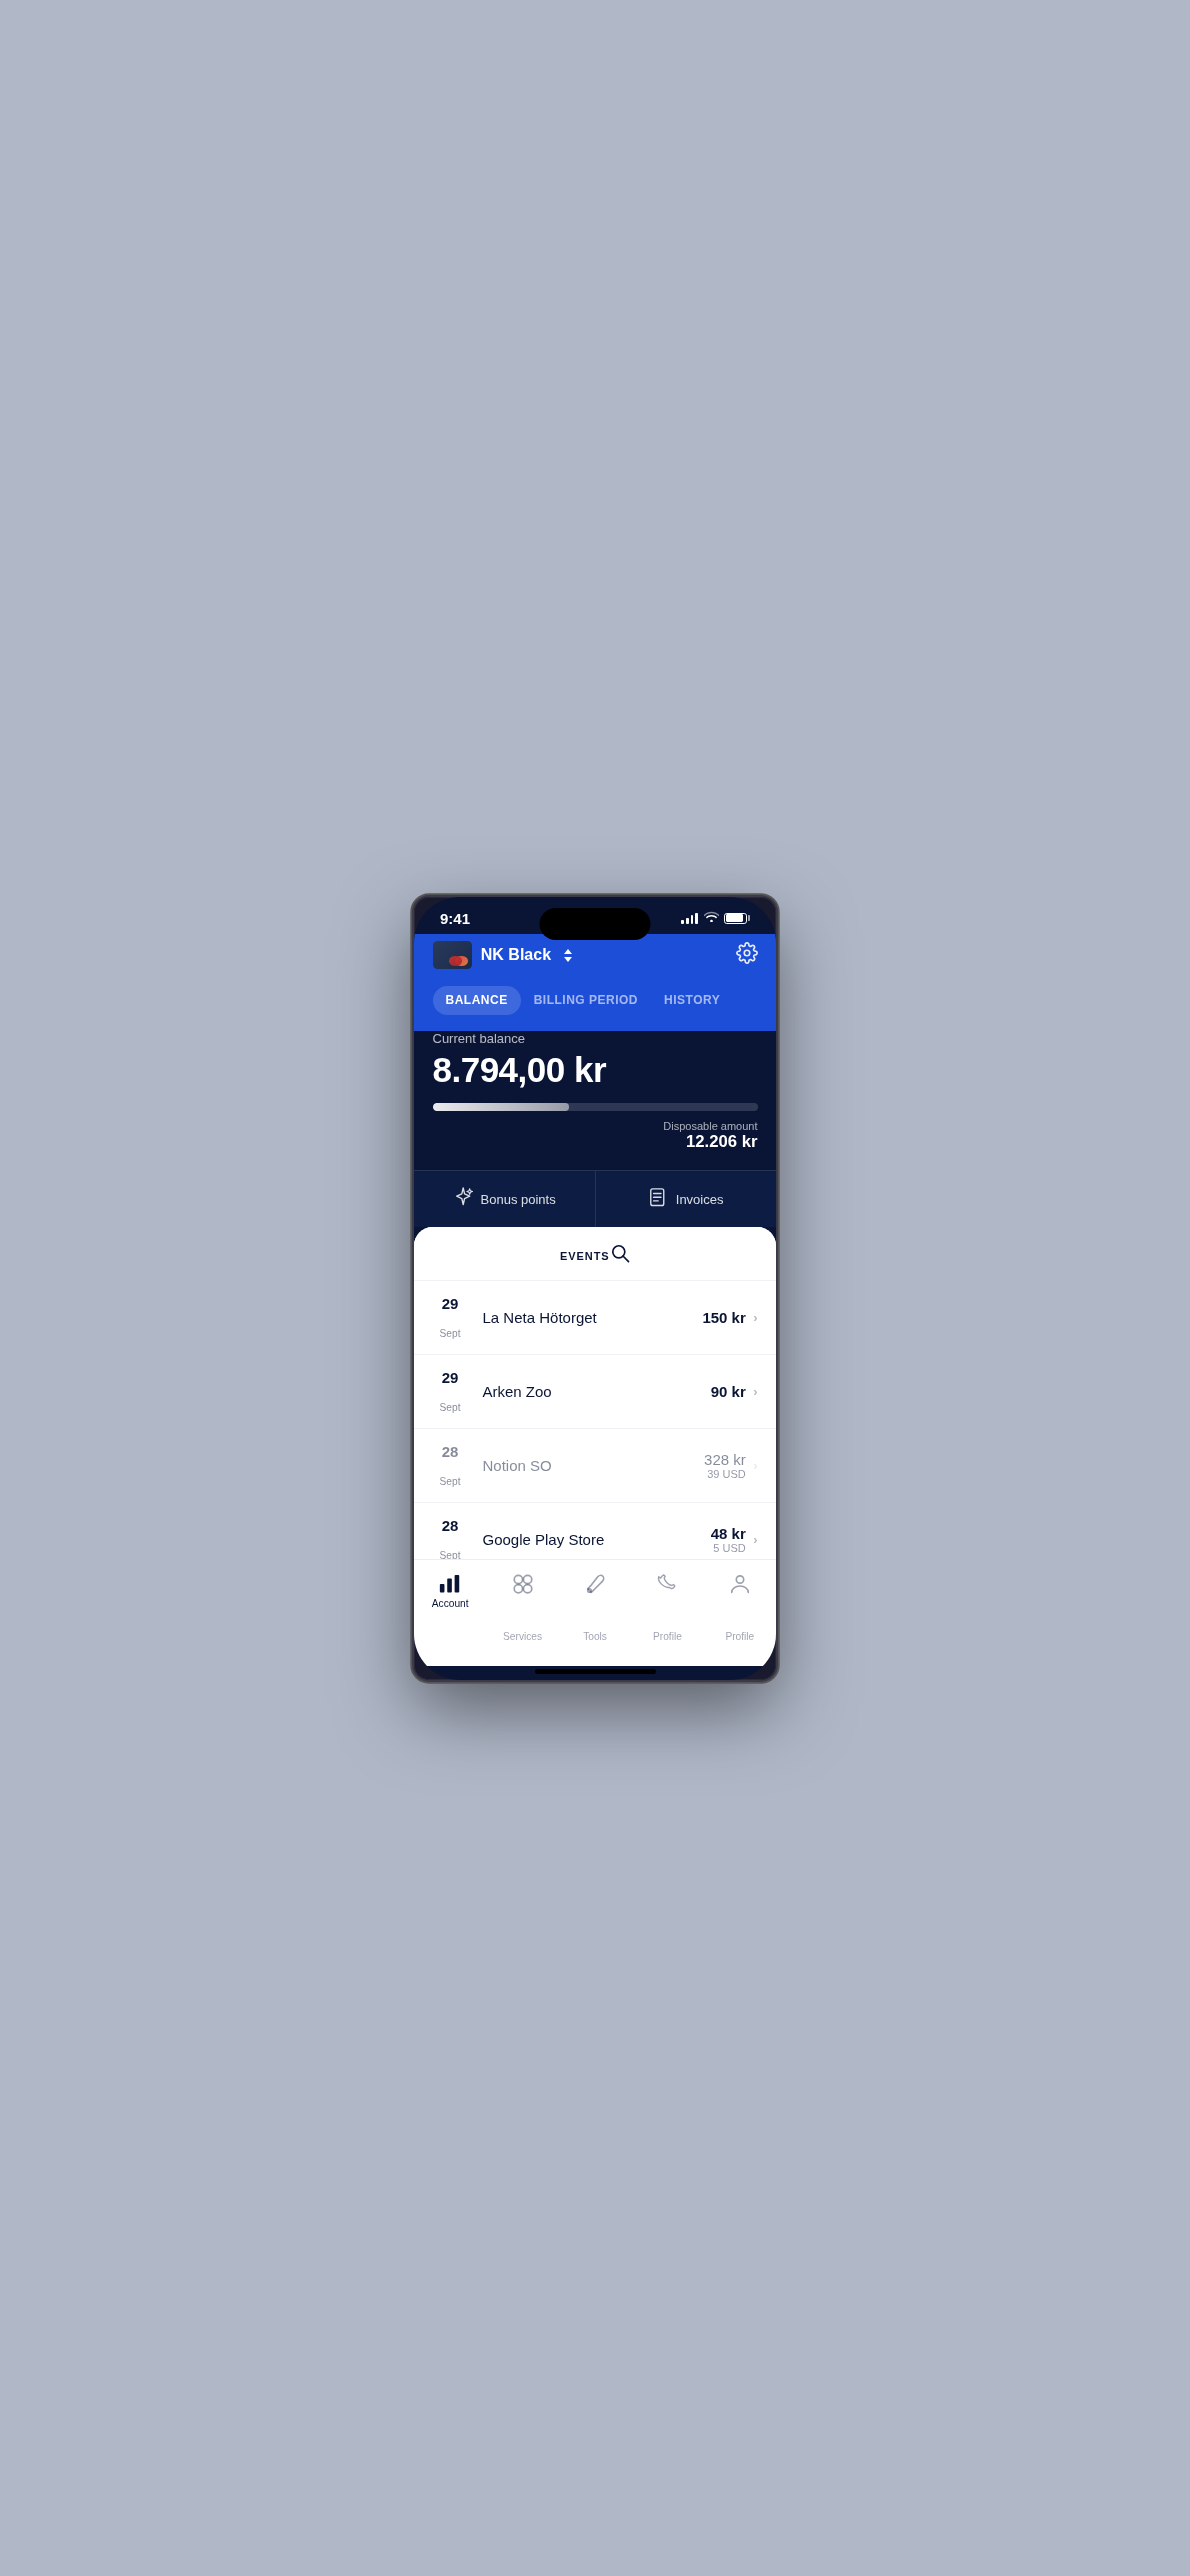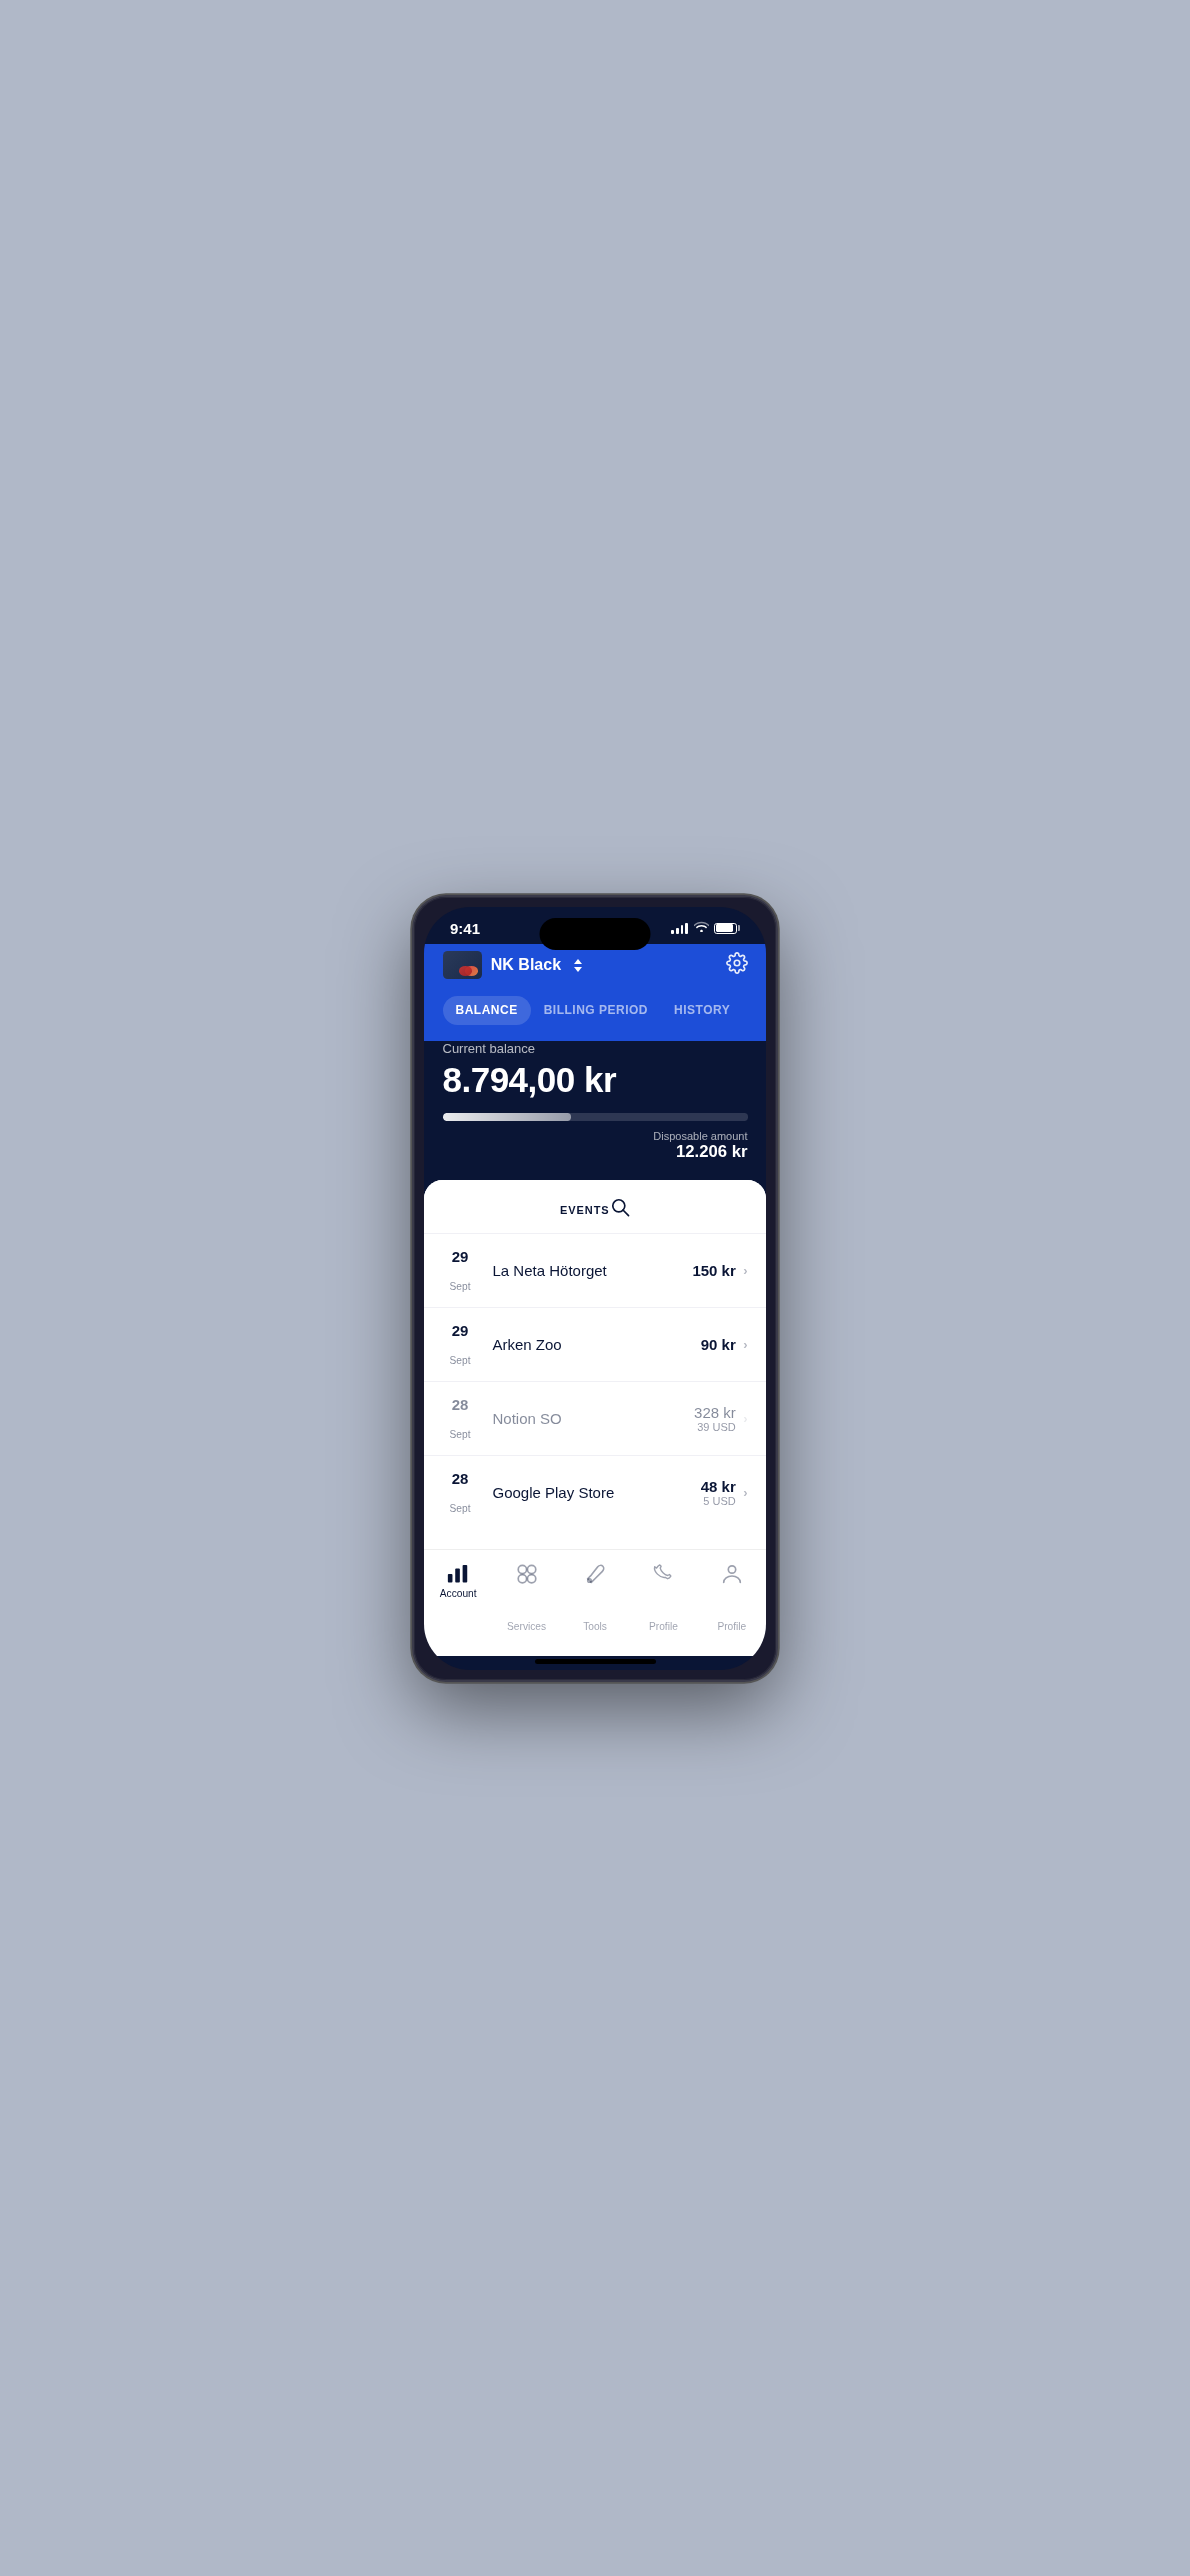--- a/index.html
+++ b/index.html
@@ -10,22 +10,22 @@
       justify-content: center;
       align-items: center;
       min-height: 100vh;
       font-family: -apple-system, BlinkMacSystemFont, 'SF Pro Display', 'Helvetica Neue', sans-serif;
     }
 
     .phone-outer {
       width: 362px;
       height: 783px;
       background: #1a1a2e;
-      border-radius: 32px;
-      padding: 10px;
+      border-radius: 15px;
+      padding: 0;
       box-shadow:
         0 0 0 1.9px #3a3a4a,
         0 0 0 3.7px #555,
         0 28px 74px rgba(0,0,0,0.5),
         inset 0 0 0 0.9px #2a2a3a;
       position: relative;
     }
 
     .phone-inner {
       width: 100%;
@@ -519,20 +519,42 @@
       <div class="balance-amount">8.794,00 kr</div>
       <div class="progress-bar">
         <div class="progress-fill"></div>
       </div>
       <div class="disposable">
         <div class="disposable-label">Disposable amount</div>
         <div class="disposable-amount">12.206 kr</div>
       </div>
     </div>
 
+    <div class="quick-actions">
+      <div class="quick-action">
+        <span class="sparkle-icon">
+          <svg width="20.4" height="20.4" viewBox="0 0 22 22" fill="none">
+            <path d="M11 2L12.5 8.5L18 11L12.5 13.5L11 20L9.5 13.5L4 11L9.5 8.5L11 2Z" stroke="rgba(255,255,255,0.85)" stroke-width="1.5" fill="none" stroke-linejoin="round"></path>
+            <path d="M18 3L18.8 5.2L21 6L18.8 6.8L18 9L17.2 6.8L15 6L17.2 5.2L18 3Z" stroke="rgba(255,255,255,0.85)" stroke-width="1.2" fill="none" stroke-linejoin="round"></path>
+          </svg>
+        </span>
+        <span>Bonus points</span>
+      </div>
+      <div class="quick-action">
+        <span>
+          <svg width="20.4" height="20.4" viewBox="0 0 22 22" fill="none">
+            <rect x="3" y="2" width="14" height="18" rx="2" stroke="rgba(255,255,255,0.85)" stroke-width="1.5" fill="none"></rect>
+            <line x1="6" y1="7" x2="14" y2="7" stroke="rgba(255,255,255,0.85)" stroke-width="1.5" stroke-linecap="round"></line>
+            <line x1="6" y1="11" x2="14" y2="11" stroke="rgba(255,255,255,0.85)" stroke-width="1.5" stroke-linecap="round"></line>
+            <line x1="6" y1="15" x2="11" y2="15" stroke="rgba(255,255,255,0.85)" stroke-width="1.5" stroke-linecap="round"></line>
+          </svg>
+        </span>
+        <span>Invoices</span>
+      </div>
+    </div>
 
     <div class="events-section">
       <div class="events-header">
         <span class="events-title">EVENTS</span>
         <span class="search-btn">
           <svg width="20.4" height="20.4" viewBox="0 0 22 22" fill="none">
             <circle cx="9.5" cy="9.5" r="6.5" stroke="#0a1535" stroke-width="1.8" fill="none"></circle>
             <line x1="14" y1="14" x2="20" y2="20" stroke="#0a1535" stroke-width="1.8" stroke-linecap="round"></line>
           </svg>
         </span>

